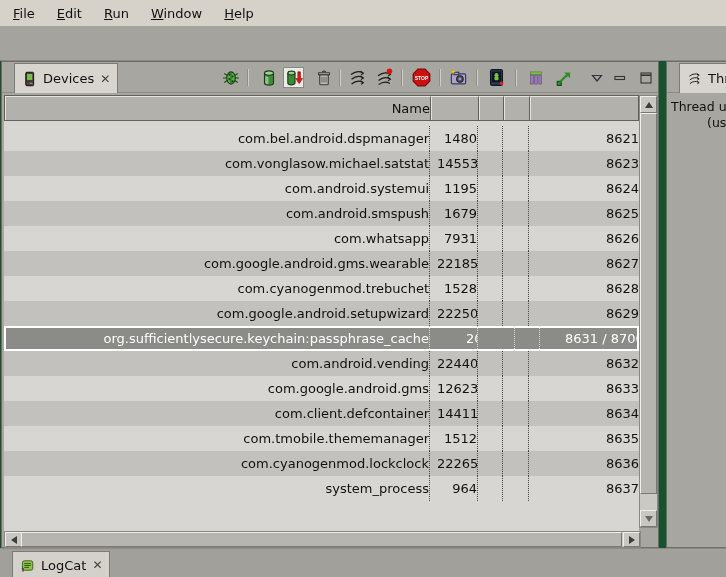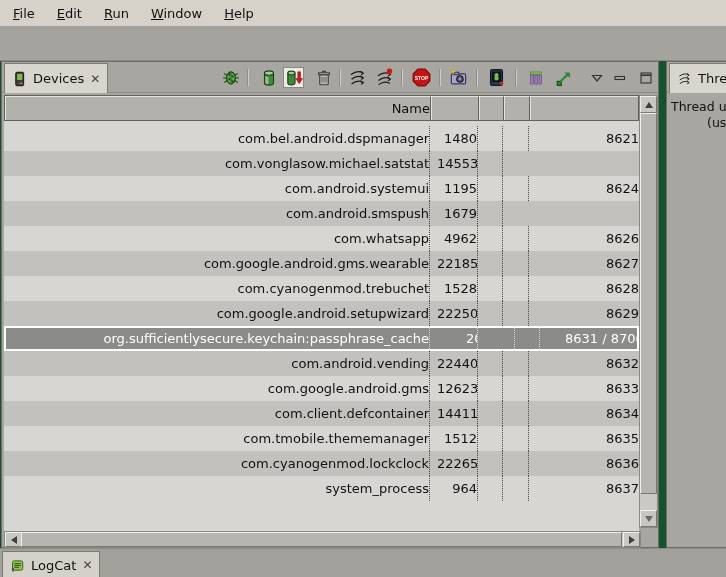--- a/index.html
+++ b/index.html
@@ -19,21 +19,21 @@
              border-bottom:1px solid #8a8884;box-sizing:border-box;}
 
   
   .panel{position:absolute;border:1px solid #6e6c67;background:#a8a6a1;box-sizing:border-box;}
   #devices-panel{left:1px;top:61px;width:658px;height:487px;}
   #threads-panel{left:666px;top:61px;width:260px;height:487px;}
 
   .tabrow{position:absolute;left:0;top:0;right:0;height:31px;background:#a8a6a1;
           border-bottom:1px solid #8d8b85;box-sizing:border-box;}
   .tab{position:absolute;top:1px;height:30px;background:#d8d5ce;border:1px solid #7d7b76;border-bottom:none;
-       box-sizing:border-box;display:flex;align-items:center;gap:6px;padding:0 7px;font-size:13px;}
+       box-sizing:border-box;display:flex;align-items:center;gap:6px;padding:0 7px;font-size:13px;margin-left:10px;}
   .tab .close{font-size:12px;color:#44423e;font-weight:bold;line-height:1;}
   .tab svg{display:block;}
 
   
   .tbtn{position:absolute;top:5px;width:21px;height:21px;display:flex;align-items:center;justify-content:center;}
   .tbtn.active{background:#eceae4;border:1px solid #8a8884;box-sizing:border-box;}
   .tsep{position:absolute;top:7px;width:1px;height:17px;background:#8f8d87;border-right:1px solid #cfcdc7;}
 
   
   .thead{position:absolute;left:2px;top:33px;width:635px;height:26px;background:#b3b1ab;
@@ -244,37 +244,39 @@
     <div class="c num">1480</div>
     <div class="c"></div>
     <div class="c"></div>
     <div class="c num">8621</div>
   </div>
         <div class="row">
     <div class="c name">com.vonglasow.michael.satstat</div>
     <div class="c num">14553</div>
     <div class="c"></div>
     <div class="c"></div>
+    <div class="c num">8623</div>
   </div>
         <div class="row">
     <div class="c name">com.android.systemui</div>
     <div class="c num">1195</div>
     <div class="c"></div>
     <div class="c"></div>
     <div class="c num">8624</div>
   </div>
         <div class="row">
     <div class="c name">com.android.smspush</div>
     <div class="c num">1679</div>
     <div class="c"></div>
     <div class="c"></div>
+    <div class="c num">8625</div>
   </div>
         <div class="row">
     <div class="c name">com.whatsapp</div>
-    <div class="c num">4962</div>
+    <div class="c num">7931</div>
     <div class="c"></div>
     <div class="c"></div>
     <div class="c num">8626</div>
   </div>
         <div class="row">
     <div class="c name">com.google.android.gms.wearable</div>
     <div class="c num">22185</div>
     <div class="c"></div>
     <div class="c"></div>
     <div class="c num">8627</div>

